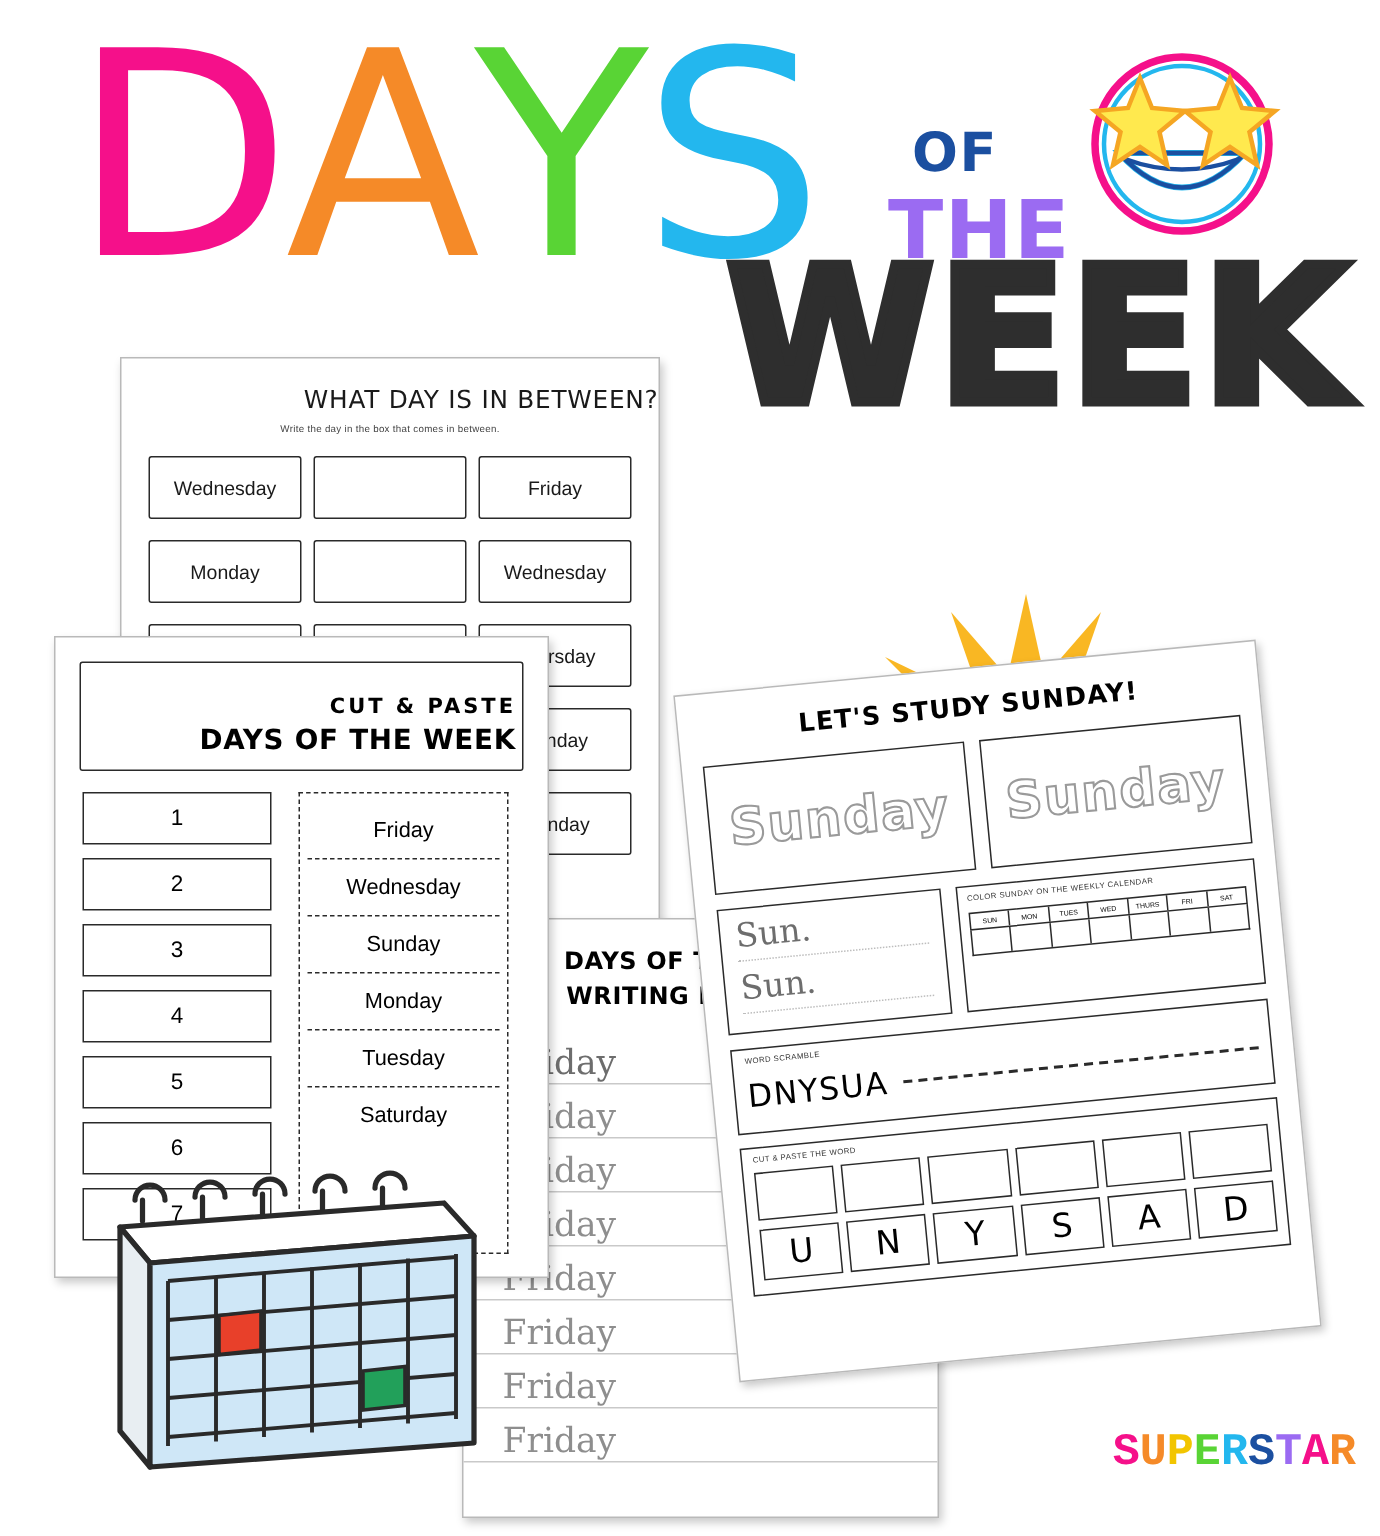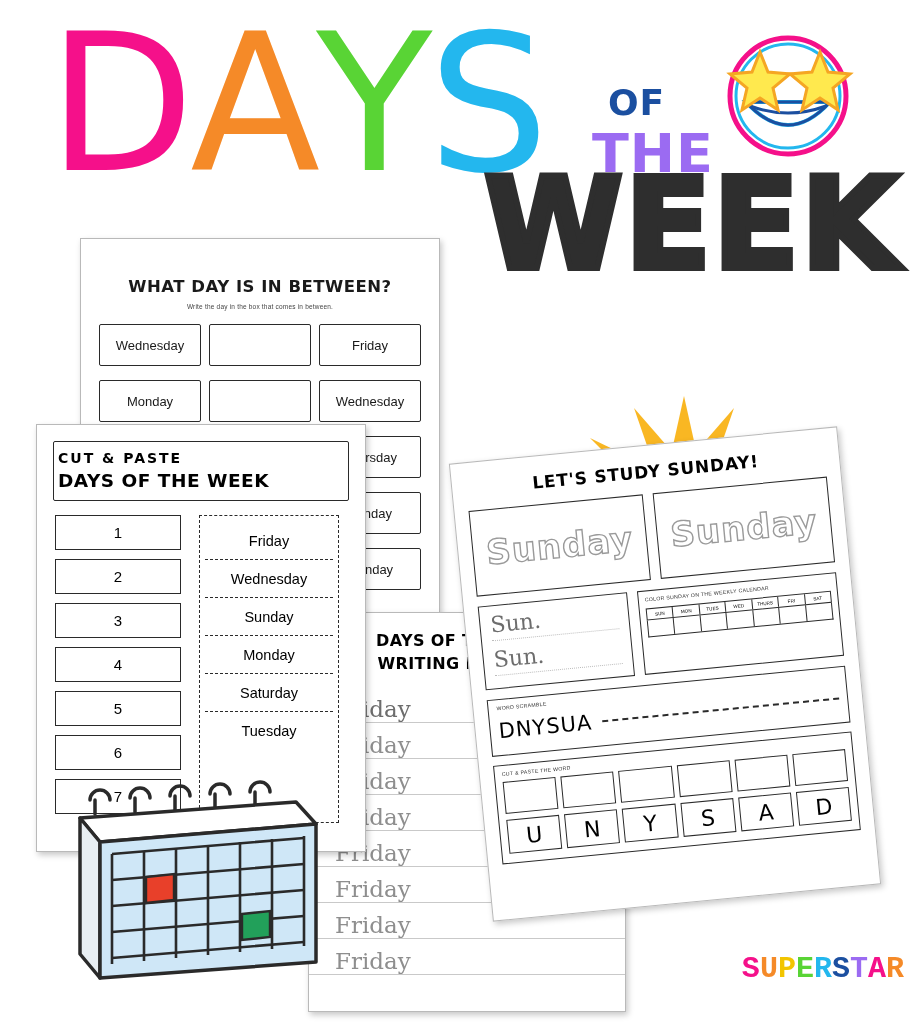--- a/index.html
+++ b/index.html
@@ -50,39 +50,39 @@
   
   .sheet {
     position:absolute; background:#fff; border:1px solid #b9b9b9;
     box-shadow: 2px 3px 6px rgba(0,0,0,.22);
   }
   .hand { font-family:"DejaVu Sans", sans-serif; }
 
   
   #sheet-between { left:80px; top:238px; width:360px; height:560px; }
   #sheet-between .hdr {
-    text-align:center; font-weight:bold; font-size:16.5px; letter-spacing:.5px;
-    margin-top:38px; color:#1a1a1a;
+    text-align:right; font-weight:normal; font-size:16.5px; letter-spacing:.5px;
+    margin-top:18px; color:#1a1a1a;
   }
   #sheet-between .sub {
     text-align:center; font-size:6.5px; color:#444; margin-top:7px; letter-spacing:.2px;
   }
   .btw-row { display:flex; gap:8px; justify-content:center; margin-top:14px; }
   .btw-cell {
     width:102px; height:42px; border:1.2px solid #2a2a2a; border-radius:2px;
     display:flex; align-items:center; justify-content:center;
     font-size:13px; color:#1a1a1a;
   }
   .btw-cell.empty { color:transparent; }
 
   
   #sheet-cutpaste { left:36px; top:424px; width:330px; height:428px; }
   #sheet-cutpaste .cp-head {
     margin:16px 16px 0 16px; border:1.3px solid #2a2a2a; border-radius:2px;
-    padding:8px 4px 9px 4px; text-align:left;
+    padding:21px 4px 9px 4px; text-align:right;
   }
   #sheet-cutpaste .cp-head .l1 { font-size:14px; font-weight:bold; letter-spacing:2px; }
   #sheet-cutpaste .cp-head .l2 { font-size:18.5px; font-weight:bold; margin-top:4px; letter-spacing:.5px; }
   .cp-body { display:flex; gap:18px; margin:14px 18px 0 18px; }
   .cp-left { width:126px; }
   .cp-right { width:140px; border:1.6px dashed #2a2a2a; padding:6px 5px; }
   .cp-num {
     border:1.2px solid #2a2a2a; height:35px; margin-bottom:9px;
     display:flex; align-items:center; justify-content:center; font-size:15px;
   }
@@ -267,22 +267,22 @@
       <div class="cp-num">4</div>
       <div class="cp-num">5</div>
       <div class="cp-num">6</div>
       <div class="cp-num">7</div>
     </div>
     <div class="cp-right">
       <div class="cp-day">Friday</div>
       <div class="cp-day">Wednesday</div>
       <div class="cp-day">Sunday</div>
       <div class="cp-day">Monday</div>
+      <div class="cp-day">Tuesday</div>
       <div class="cp-day">Saturday</div>
-      <div class="cp-day">Tuesday</div>
     </div>
   </div>
 </div>
 
 <svg id="sun" viewBox="0 0 300 180">
   <g fill="#f9b723">
     <polygon points="150,2 162,56 138,56"></polygon>
     <polygon points="100,14 140,60 118,66"></polygon>
     <polygon points="200,14 160,60 182,66"></polygon>
     <polygon points="56,44 118,74 104,92"></polygon>

